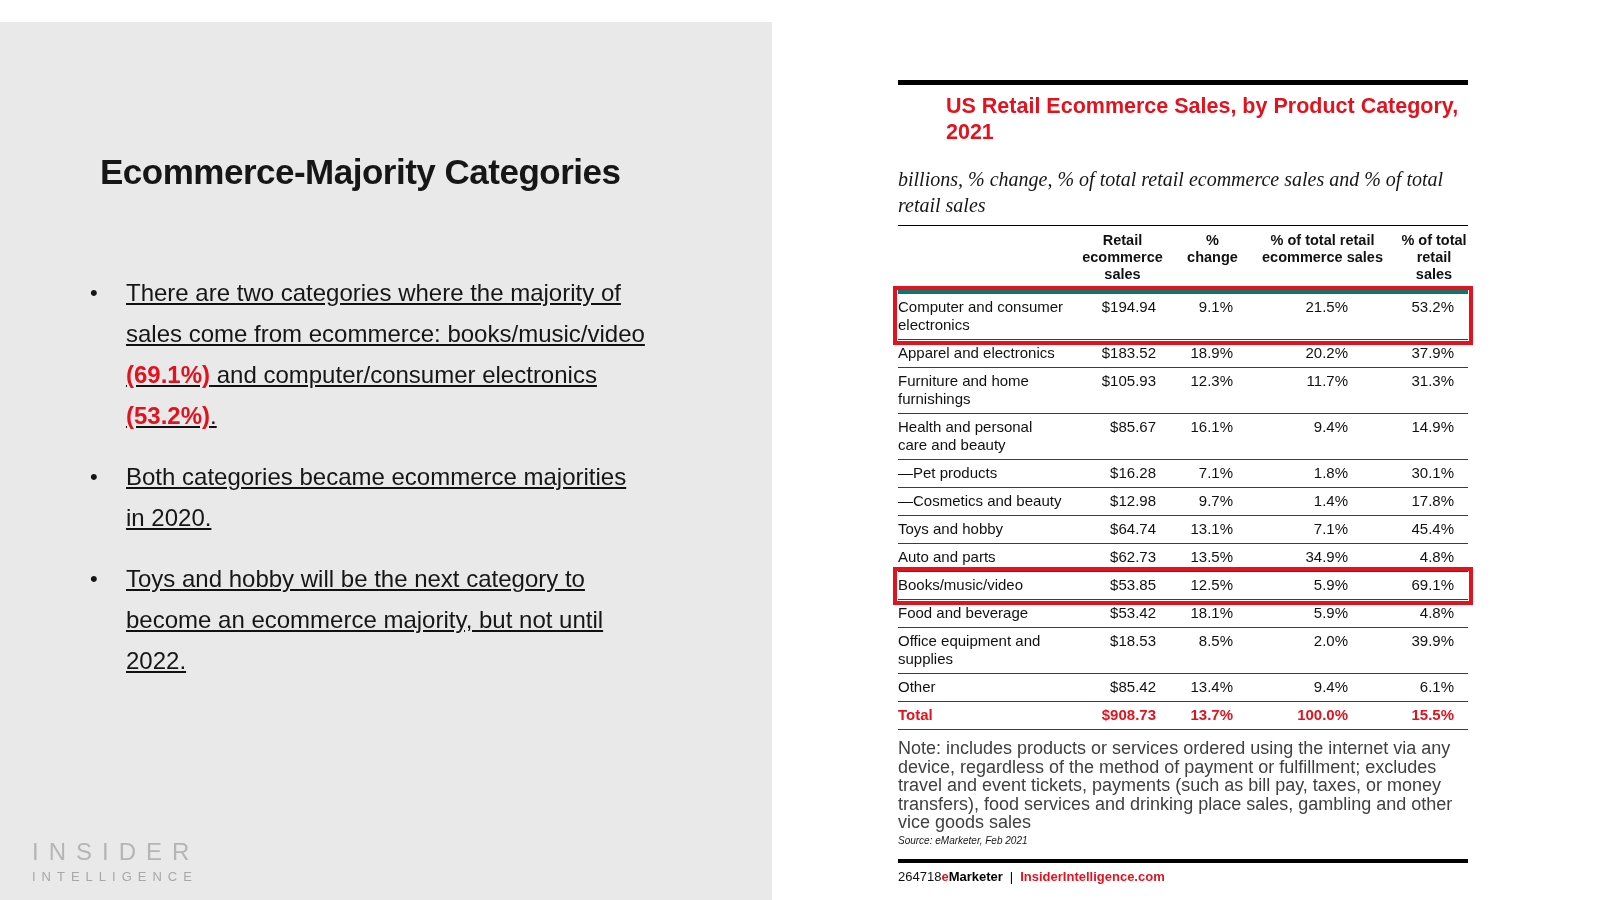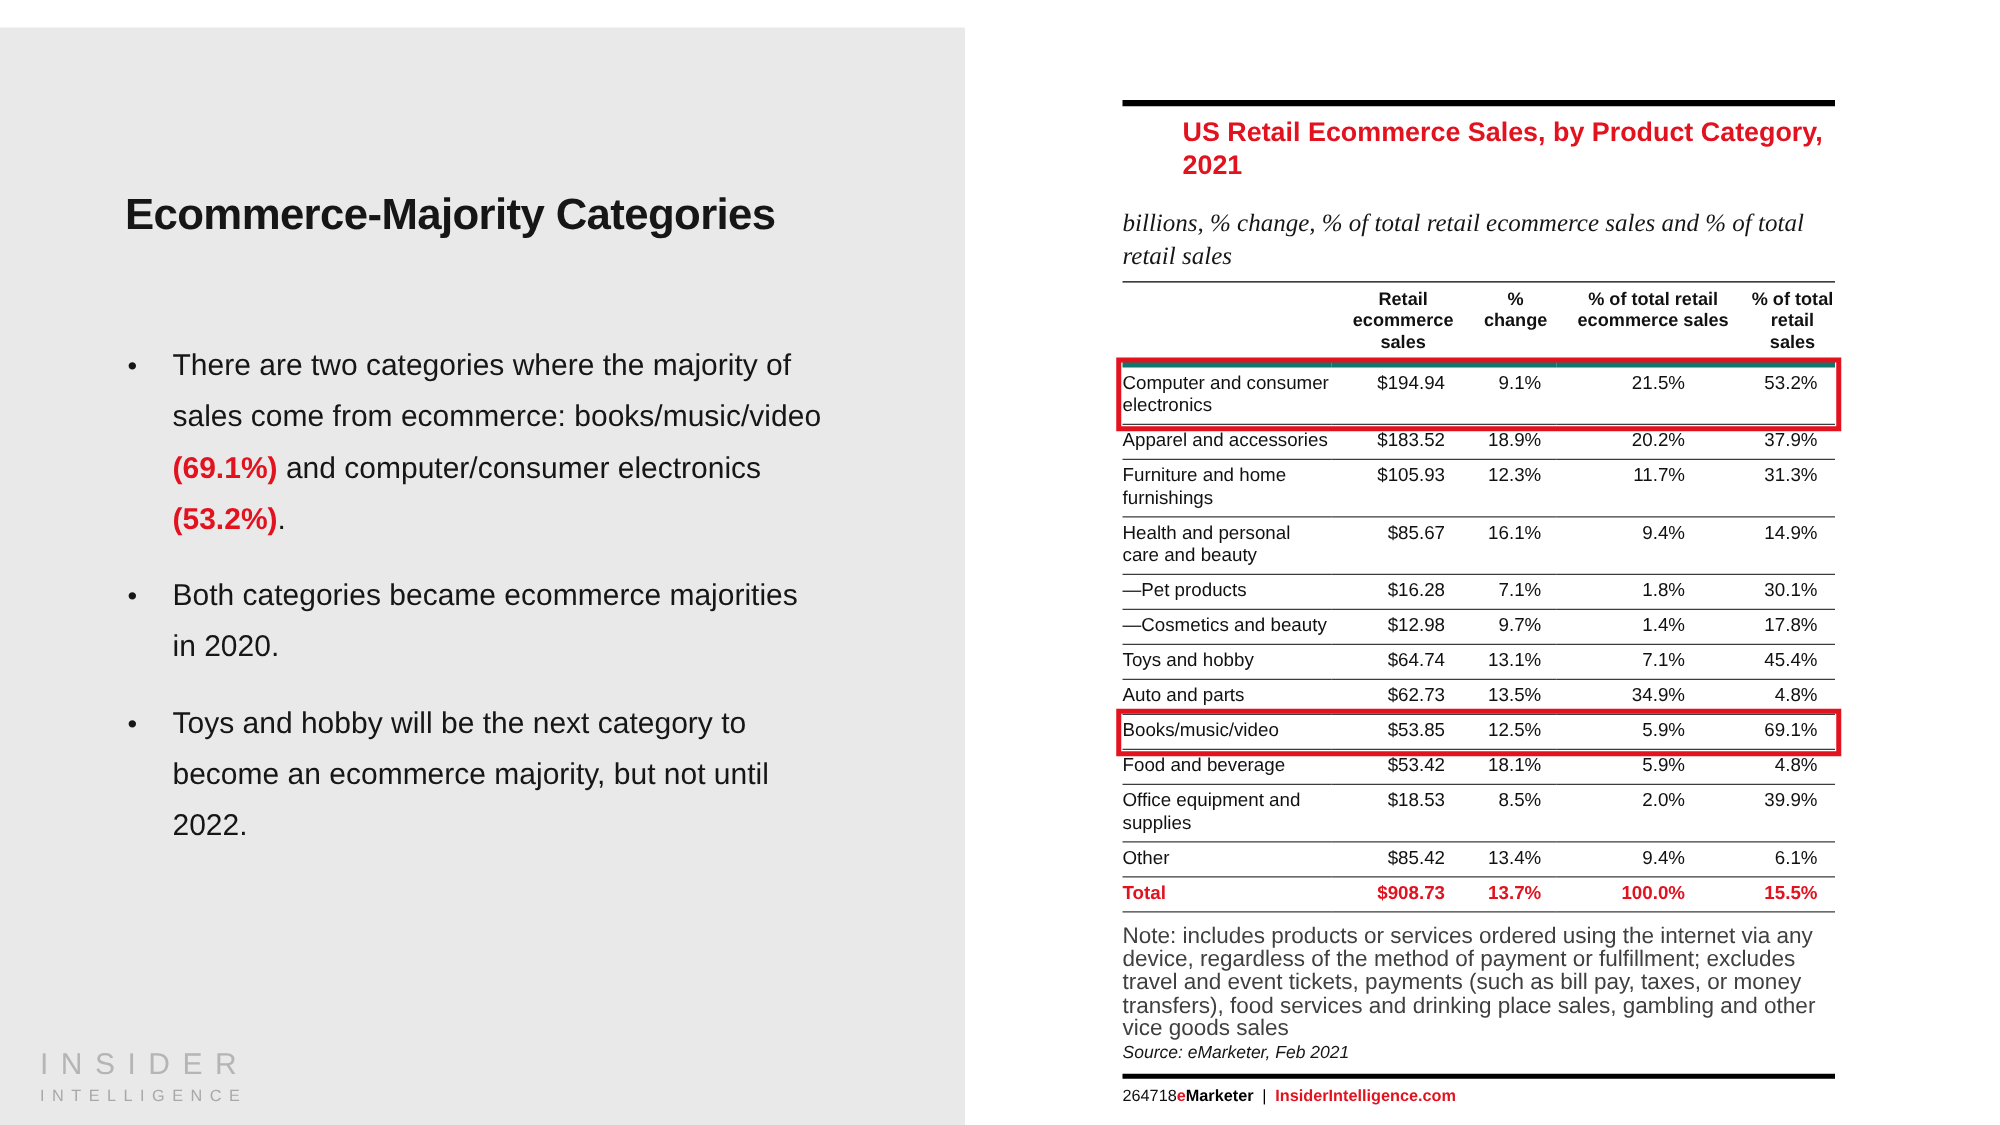--- a/index.html
+++ b/index.html
@@ -29,23 +29,24 @@
     position:absolute;
     left:100px; top:130px;
     width:660px;
     font-size:35px;
     font-weight:bold;
     letter-spacing:-0.5px;
     color:#161616;
   }
   .bullet-list{
     position:absolute;
-    left:100px; top:250px;
+    left:88px; top:250px;
     width:560px;
     list-style:none;
+    text-decoration:underline;
   }
   .bullet-list li{
     position:relative;
     padding-left:38px;
     font-size:24px;
     line-height:41px;
     margin-bottom:20px;
     color:#161616;
   }
   .bullet-list li::before{
@@ -150,21 +151,21 @@
   }
 
   .note{
     margin-top:9px;
     font-size:18px;
     line-height:18.5px;
     color:#404040;
   }
   .source{
     font-style:italic;
-    font-size:14px;
+    font-size:10px;
     line-height:18.5px;
     color:#161616;
   }
   .bottom-bar{
     height:4px;
     background:#000;
     margin-top:9px;
   }
   .chart-footer{
     display:flex;
@@ -222,21 +223,21 @@
     </thead>
     <tbody>
         <tr class="highlighted">
           <td>Computer and consumer electronics</td>
           <td>$194.94</td>
           <td>9.1%</td>
           <td>21.5%</td>
           <td>53.2%</td>
         </tr>
         <tr>
-          <td>Apparel and accessories</td>
+          <td>Apparel and electronics</td>
           <td>$183.52</td>
           <td>18.9%</td>
           <td>20.2%</td>
           <td>37.9%</td>
         </tr>
         <tr>
           <td>Furniture and home furnishings</td>
           <td>$105.93</td>
           <td>12.3%</td>
           <td>11.7%</td>

